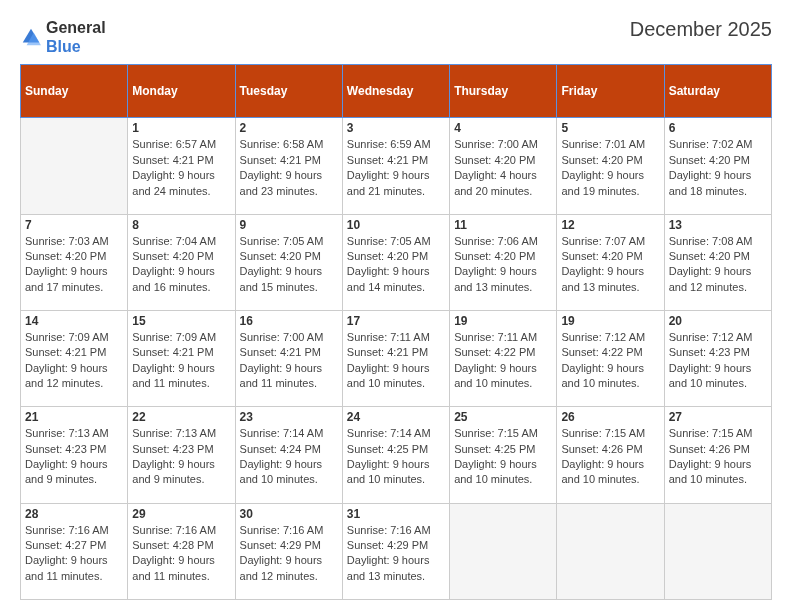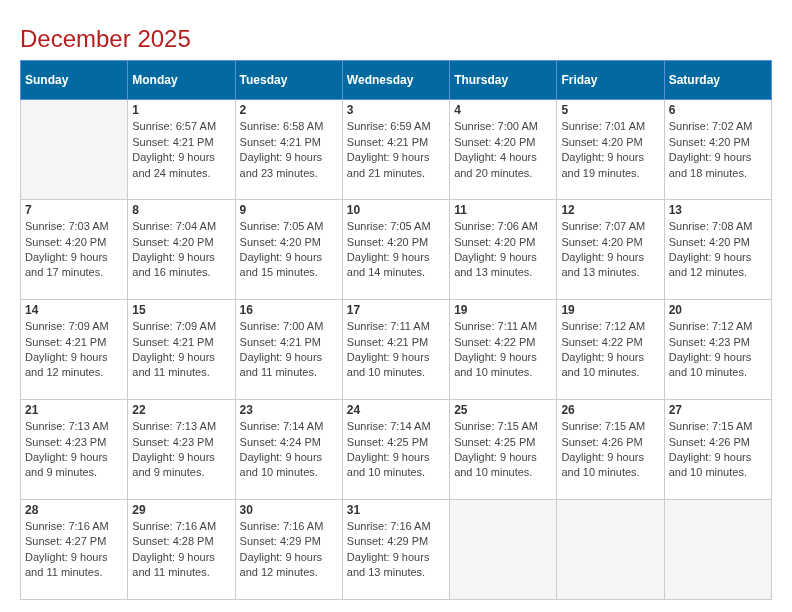--- a/index.html
+++ b/index.html
@@ -36,43 +36,42 @@
     .logo-general { color: #333; }
     .logo-blue { color: #3a7bd5; }
     .logo-icon {
       width: 22px;
       height: 22px;
     }
     .title-block {
       text-align: right;
     }
     .month-title {
-      font-size: 24px;
-      color: #b91c1c;
+      font-size: 20px;
+      color: #404040;
       font-weight: normal;
       line-height: 1.1;
-      margin-top: 8px;
     }
     .location {
       font-size: 14px;
       color: #555;
     }
     .calendar {
       flex: 1;
       border: 1px solid #ccc;
       border-collapse: collapse;
       width: 100%;
       table-layout: fixed;
     }
     .calendar th {
-      background: #0369a1;
+      background: #c2410c;
       color: #fff;
       font-size: 12px;
       font-weight: bold;
-      padding: 12px 4px;
+      padding: 19px 4px;
       border: 1px solid #5a90e0;
       text-align: left;
     }
     .calendar td {
       border: 1px solid #ccc;
       vertical-align: top;
       padding: 3px 4px;
       font-size: 9.5px;
       color: #333;
       height: 88px;
@@ -91,20 +90,30 @@
       font-size: 11px;
       color: #444;
       line-height: 1.4;
     }
   </style>
 </head>
 <body>
 
 <div class="page">
   <div class="header">
+    <div class="logo">
+      <svg class="logo-icon" viewBox="0 0 40 40">
+        <polygon points="20,5 35,30 5,30" fill="#3a7bd5"></polygon>
+        <polygon points="25,12 38,35 12,35" fill="#5a9ef5" opacity="0.6"></polygon>
+      </svg>
+      <div class="logo-text">
+        <span class="logo-general">General</span><br>
+        <span class="logo-blue">Blue</span>
+      </div>
+    </div>
     <div class="title-block">
       <div class="month-title">December 2025</div>
     </div>
   </div>
 
   <table class="calendar">
     <thead>
       <tr>
       <th>Sunday</th>
           <th>Monday</th>

